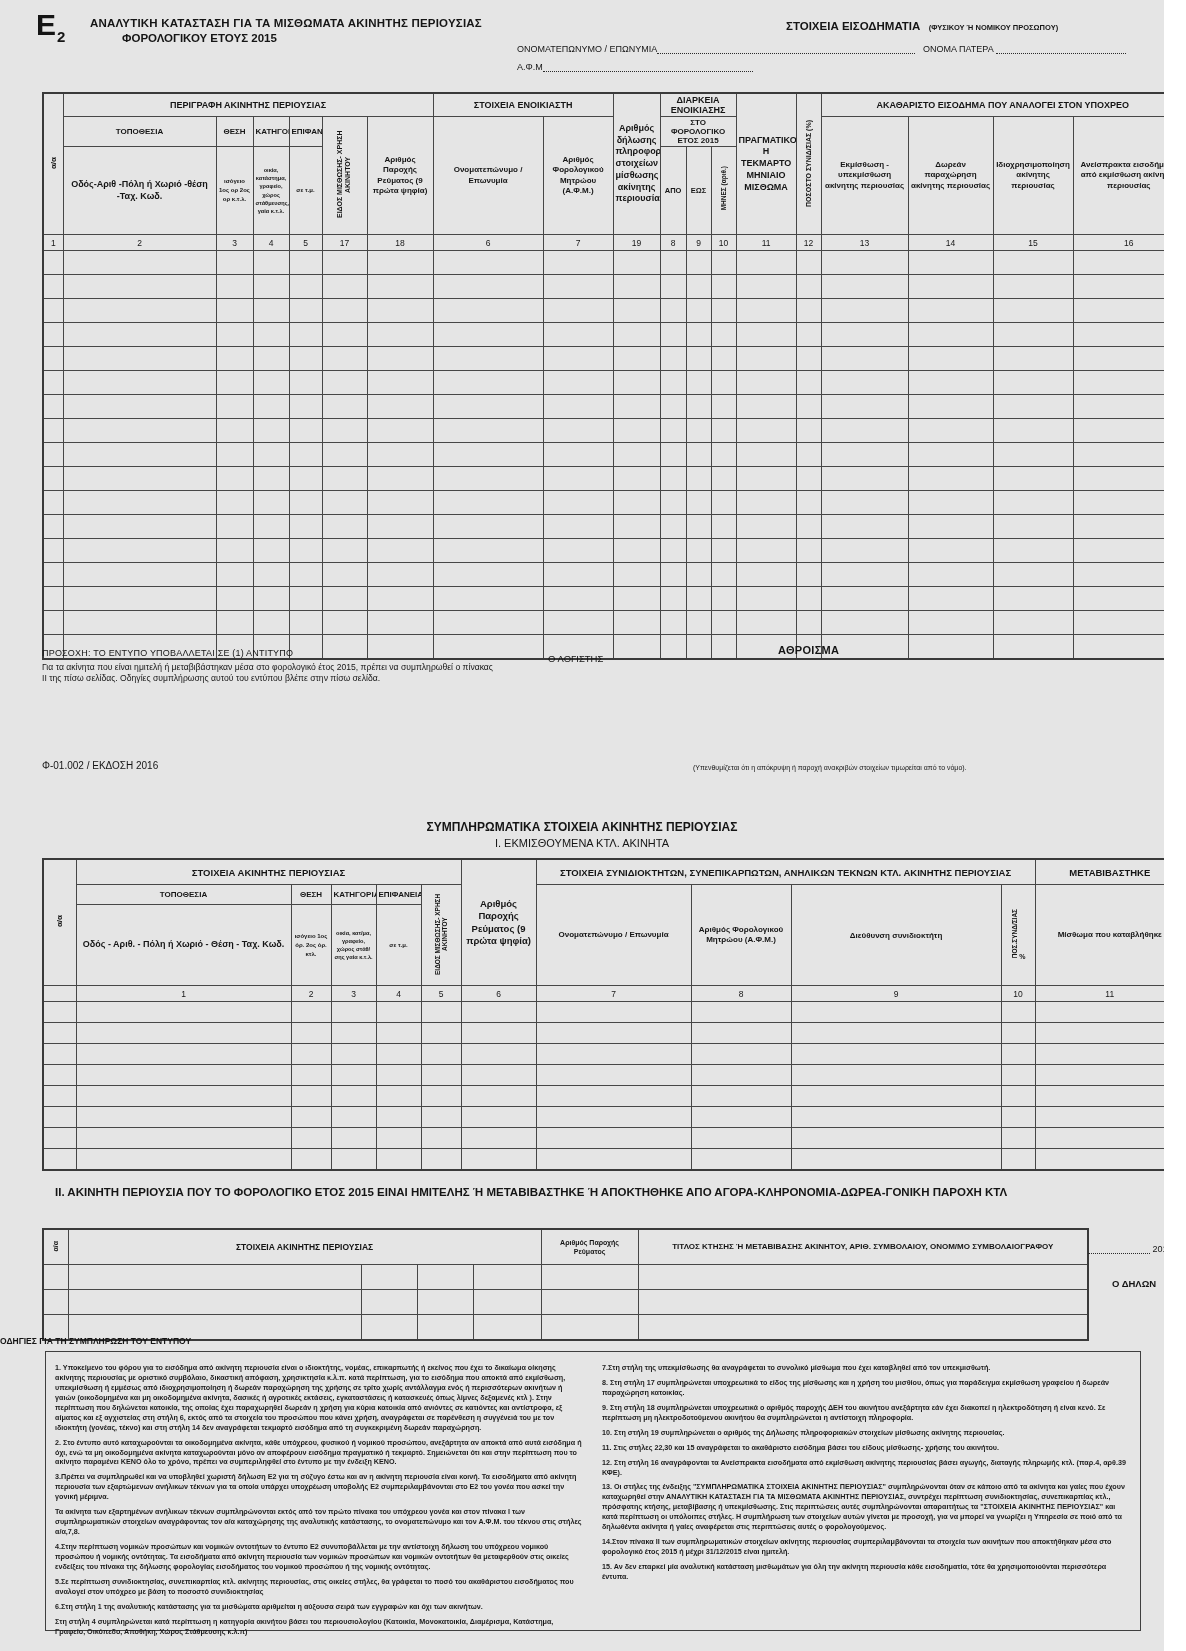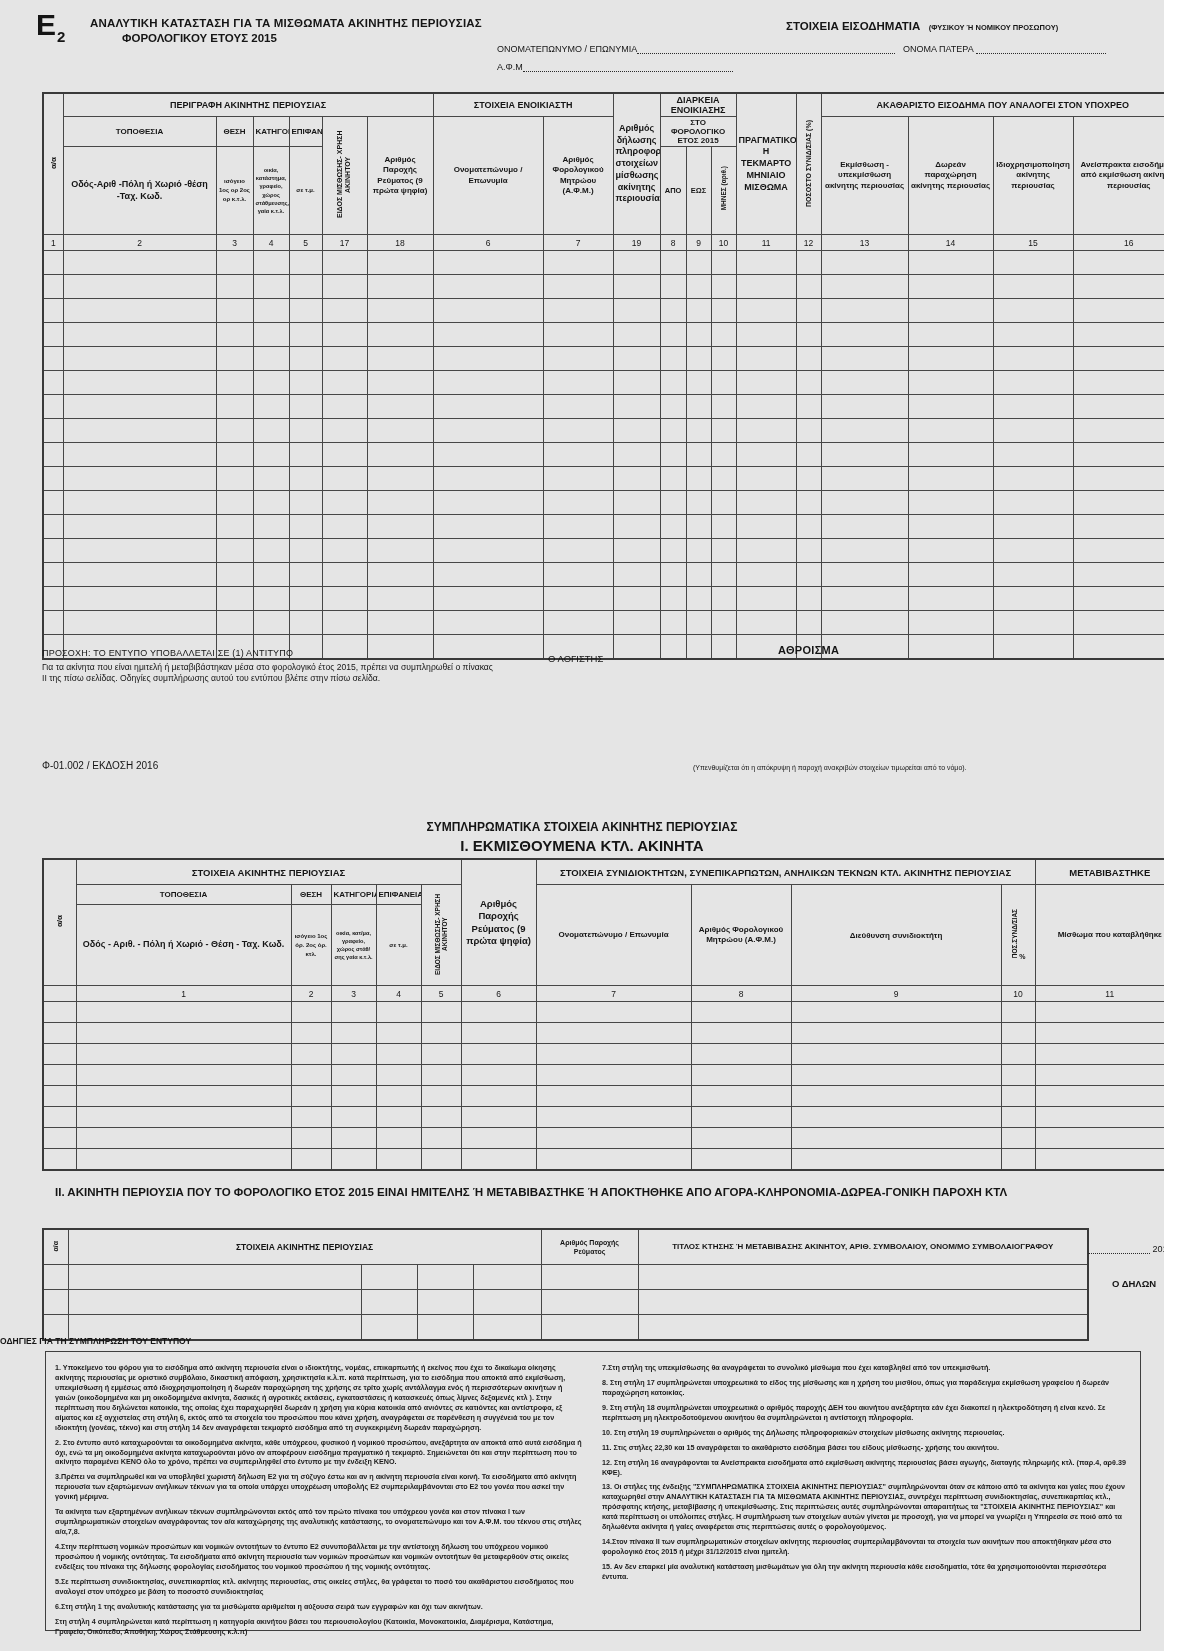--- a/index.html
+++ b/index.html
@@ -7,21 +7,21 @@
         font-family:"Liberation Sans",sans-serif;color:#151515;overflow:hidden;}
   .abs{position:absolute;}
 
   
   .form-code{font-size:30px;font-weight:bold;letter-spacing:1px;}
   .form-code sub{font-size:15px;}
   .title1{font-size:11.5px;font-weight:bold;letter-spacing:.2px;}
   .title2{font-size:11.5px;font-weight:bold;margin-top:3px;padding-left:32px;}
   .right-title{font-size:11.5px;font-weight:bold;}
   .right-sub{font-size:7.5px;font-weight:bold;margin-left:4px;}
-  .fieldline{font-size:9px;white-space:nowrap;}
+  .fieldline{font-size:9px;white-space:nowrap;margin-left:20px;}
   .dots{display:inline-block;border-bottom:1.2px dotted #2b2b2b;height:9px;vertical-align:bottom;}
 
   
   table{border-collapse:collapse;table-layout:fixed;border:2px solid #3a3a3a;}
   th,td{border:1px solid #474747;padding:1px 2px;overflow:hidden;vertical-align:middle;}
   th{font-weight:bold;text-align:center;}
   td{font-size:8px;}
   .numrow td{height:15px;font-size:8.5px;text-align:center;font-weight:normal;padding:0;}
   .rot{writing-mode:vertical-rl;transform:rotate(180deg);display:inline-block;line-height:1.15;}
 
@@ -44,21 +44,21 @@
 
   
   .prosochi-t{font-size:9px;letter-spacing:.2px;}
   .prosochi-b{font-size:8.6px;line-height:1.25;margin-top:4px;}
   .logistis{font-size:9.5px;}
   .athroisma{font-size:11px;font-weight:bold;letter-spacing:.3px;}
   .foot-l{font-size:10px;}
   .foot-r{font-size:7px;}
 
   .sec-title{font-size:12px;font-weight:bold;text-align:center;width:100%;}
-  .sec-sub{font-size:15px;font-weight:bold;text-align:center;width:100%;}
+  .sec-sub{font-size:11px;font-weight:normal;text-align:center;width:100%;}
   .sec2-title{font-size:11.5px;font-weight:bold;}
 
   .year-line{font-size:9px;}
   .o-dilon{font-size:9.5px;font-weight:bold;}
 
   .instr-title{font-size:8.5px;font-weight:bold;width:100%;}
   .instr-box{border:1.5px solid #3f3f3f;display:flex;gap:18px;padding:11px 9px;box-sizing:border-box;}
   .instr-col{flex:1;}
   .instr-col p{margin:0 0 5px 0;font-size:7.2px;font-weight:bold;line-height:1.38;text-align:left;color:#1c1c1c;}
 </style>

